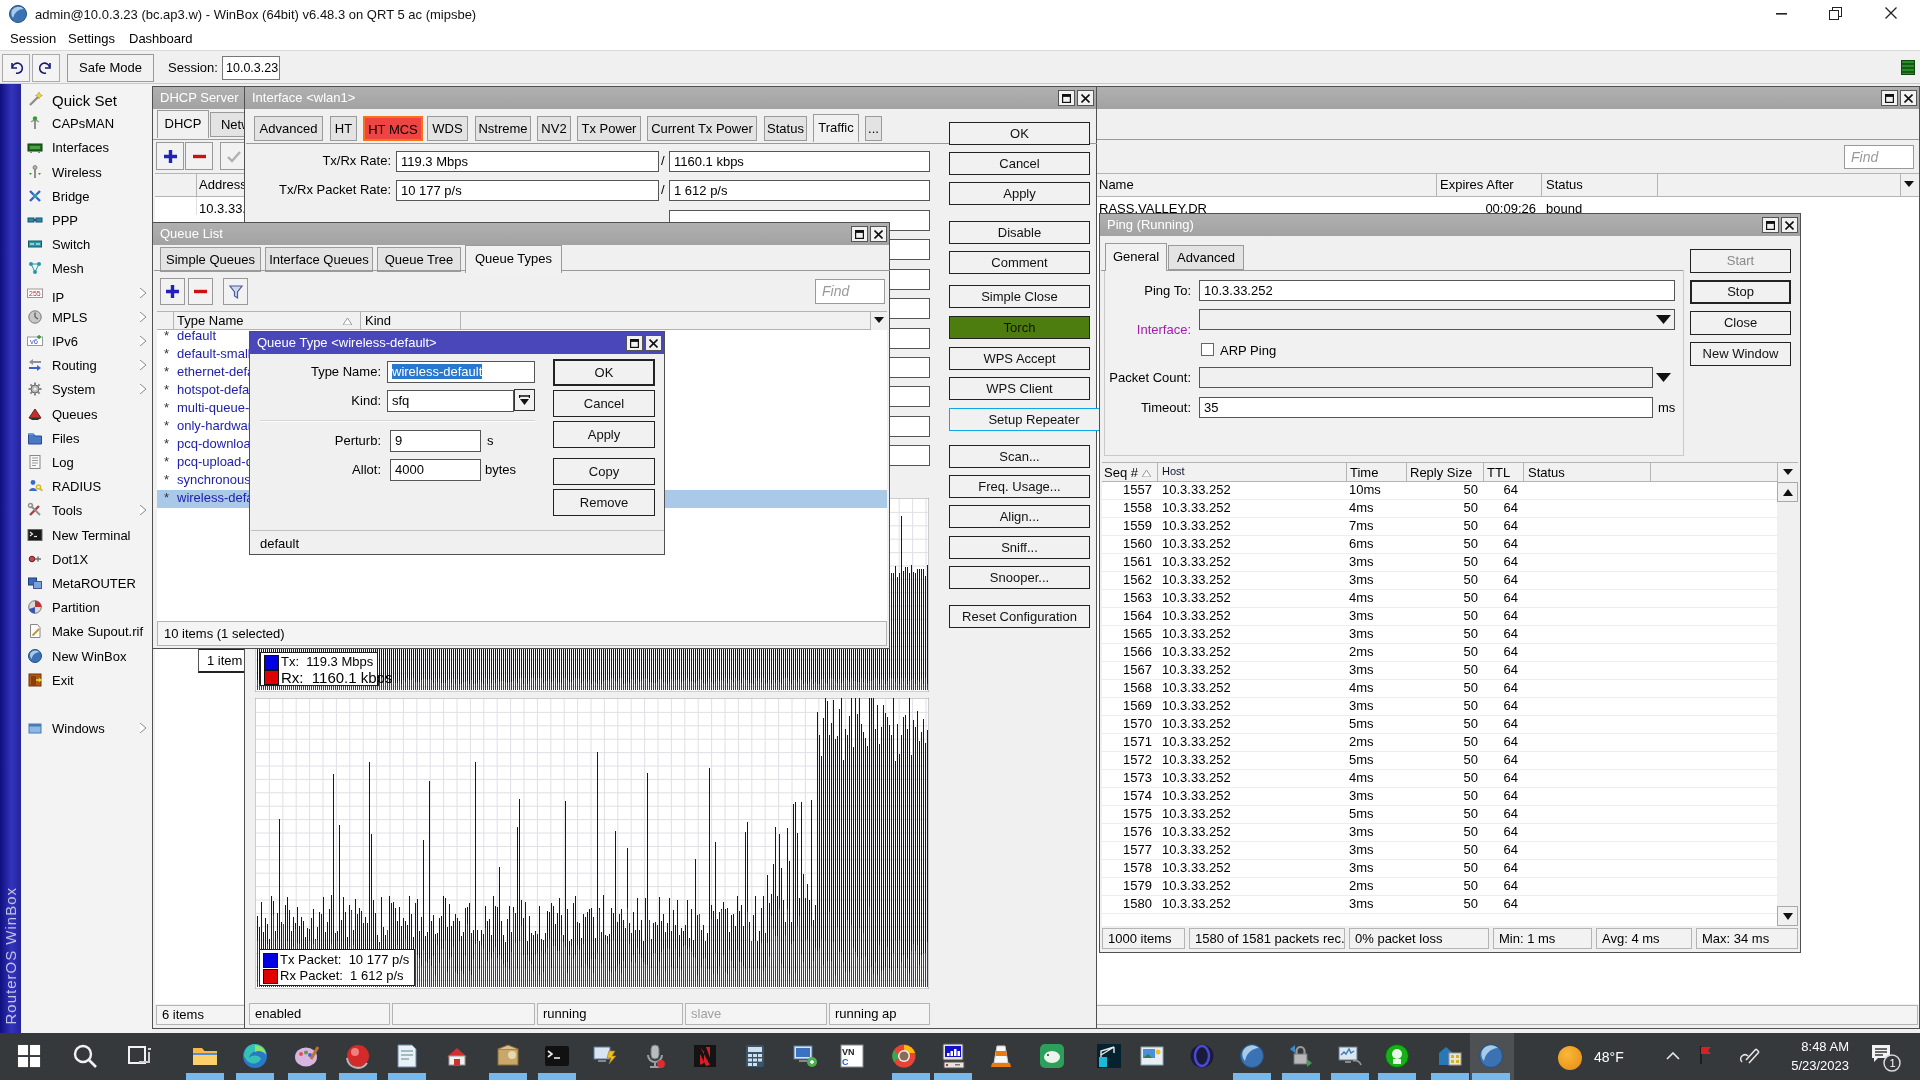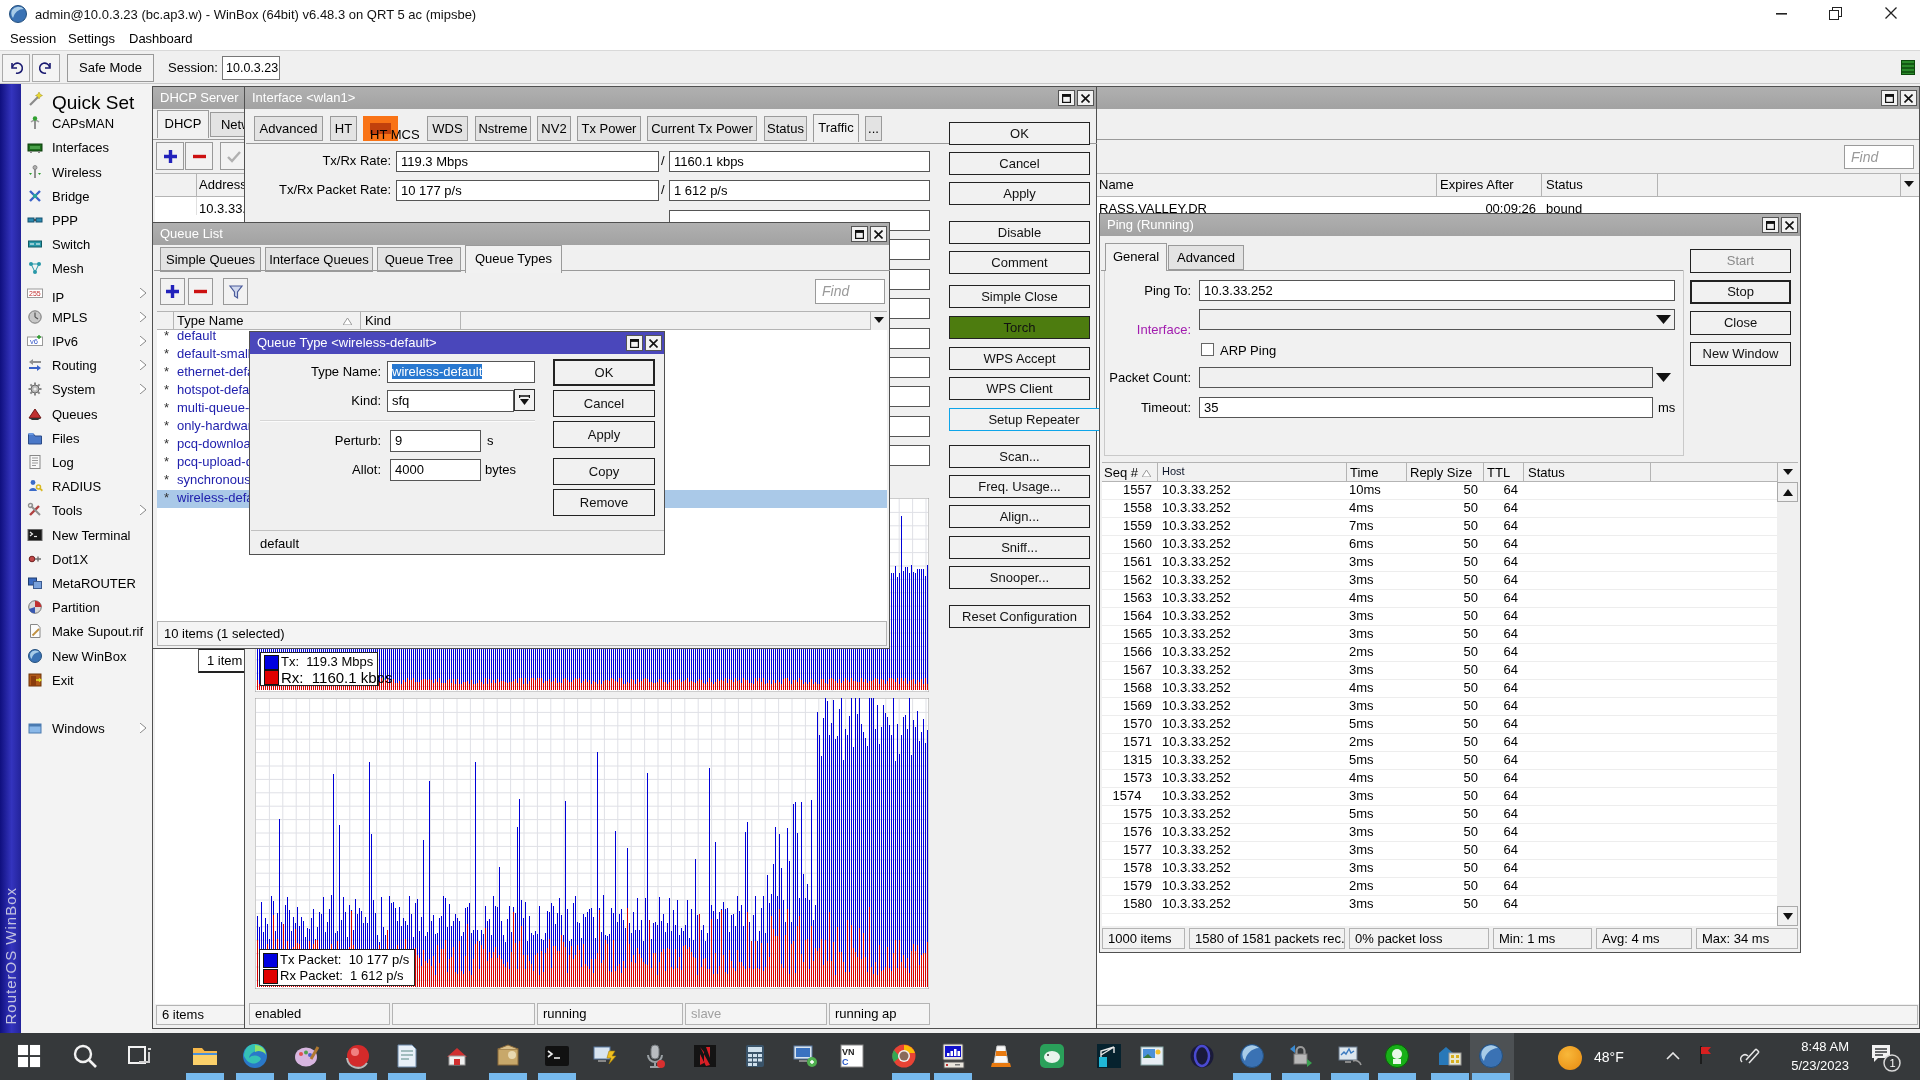--- a/index.html
+++ b/index.html
@@ -43,21 +43,21 @@
   </div>
 <div class="abs" style="left:0;top:84px;width:21px;height:949px;background:linear-gradient(90deg,#0f0f7e 0%,#3434bE 55%,#23239a 100%)">
     <div class="abs" style="left:2px;bottom:8px;writing-mode:vertical-rl;transform:rotate(180deg);font-size:15px;color:#c2c2de;letter-spacing:1px">RouterOS WinBox</div>
   </div>
 <div class="abs" style="left:21px;top:84px;width:131px;height:949px;background:#f3f3f3"></div>
 <div class="abs" style="left:0;top:0;z-index:1">
     <div class="abs" style="left:27px;top:91px"><svg width="16" height="16" viewBox="0 0 16 16">
         <path d="M3 14 L11 6" stroke="#8a8a8a" stroke-width="2.2"></path>
         <path d="M12 1 l1.2 2.3 2.3 1.2 -2.3 1.2 -1.2 2.3 -1.2-2.3 -2.3-1.2 2.3-1.2z" fill="#e8d832" stroke="#a09020" stroke-width="0.5"></path>
       </svg></div>
-    <div class="abs" style="left:52px;top:92px;font-size:19px">Quick Set</div>
+    <div class="abs" style="left:52px;top:92px;font-size:15px">Quick Set</div>
     <div class="abs" style="left:27px;top:115.2px"><svg width="16" height="16" viewBox="0 0 16 16">
         <path d="M8 4 V14" stroke="#909090" stroke-width="2"></path>
         <path d="M4 7 A5.5 5.5 0 0 1 12 7" fill="none" stroke="#a0a0a0" stroke-width="1.4"></path>
         <circle cx="8" cy="3.5" r="2.2" fill="#30a030"></circle>
       </svg></div>
     <div class="abs" style="left:52px;top:116.2px;font-size:13px">CAPsMAN</div>
     <div class="abs" style="left:27px;top:139.4px"><svg width="16" height="16" viewBox="0 0 16 16">
         <rect x="1" y="5" width="14" height="7" fill="#1e6e1e" stroke="#0c3c0c"></rect>
         <rect x="3" y="12" width="2" height="2" fill="#888"></rect>
         <rect x="11" y="12" width="2" height="2" fill="#888"></rect>
@@ -283,21 +283,21 @@
         <rect x="0.5" y="0.5" width="8" height="2.4" fill="#111"></rect>
       </svg>
     </div>
     <div class="tbtn" style="left:832px">
       <svg width="9" height="9" viewBox="0 0 9 9">
         <path d="M0.5 0.5 L8.5 8.5 M8.5 0.5 L0.5 8.5" stroke="#111" stroke-width="1.6"></path>
       </svg>
     </div>
     <div class="abs" style="left:9px;top:29px;width:69px;height:25px;background:#e3e3e3;border:1px solid #9a9a9a;text-align:center;font-size:13px;line-height:24px;box-sizing:border-box;z-index:2">Advanced</div>
     <div class="abs" style="left:85px;top:29px;width:27px;height:25px;background:#e3e3e3;border:1px solid #9a9a9a;text-align:center;font-size:13px;line-height:24px;box-sizing:border-box;z-index:2">HT</div>
-    <div class="abs" style="left:118px;top:29px;width:35px;height:25px;background:#c2410c;border:7px solid #f97316;text-align:center;font-size:13px;line-height:24px;box-sizing:border-box;z-index:2">HT MCS</div>
+    <div class="abs" style="left:118px;top:29px;width:60px;height:25px;background:#ef4444;border:2px solid #f97316;text-align:center;font-size:13px;line-height:24px;box-sizing:border-box;z-index:2">HT MCS</div>
     <div class="abs" style="left:182px;top:29px;width:41px;height:25px;background:#e3e3e3;border:1px solid #9a9a9a;text-align:center;font-size:13px;line-height:24px;box-sizing:border-box;z-index:2">WDS</div>
     <div class="abs" style="left:230px;top:29px;width:56px;height:25px;background:#e3e3e3;border:1px solid #9a9a9a;text-align:center;font-size:13px;line-height:24px;box-sizing:border-box;z-index:2">Nstreme</div>
     <div class="abs" style="left:292px;top:29px;width:34px;height:25px;background:#e3e3e3;border:1px solid #9a9a9a;text-align:center;font-size:13px;line-height:24px;box-sizing:border-box;z-index:2">NV2</div>
     <div class="abs" style="left:332px;top:29px;width:64px;height:25px;background:#e3e3e3;border:1px solid #9a9a9a;text-align:center;font-size:13px;line-height:24px;box-sizing:border-box;z-index:2">Tx Power</div>
     <div class="abs" style="left:402px;top:29px;width:110px;height:25px;background:#e3e3e3;border:1px solid #9a9a9a;text-align:center;font-size:13px;line-height:24px;box-sizing:border-box;z-index:2">Current Tx Power</div>
     <div class="abs" style="left:519px;top:29px;width:43px;height:25px;background:#e3e3e3;border:1px solid #9a9a9a;text-align:center;font-size:13px;line-height:24px;box-sizing:border-box;z-index:2">Status</div>
     <div class="abs" style="left:568px;top:27px;width:46px;height:28px;background:#f1f1f1;border:1px solid #9a9a9a;border-bottom:none;text-align:center;font-size:13px;line-height:26px;box-sizing:border-box;z-index:3">Traffic</div>
     <div class="abs" style="left:620px;top:29px;width:17px;height:25px;background:#e3e3e3;border:1px solid #9a9a9a;text-align:center;font-size:13px;line-height:24px;box-sizing:border-box;z-index:2">...</div>
     <div class="abs" style="left:1px;top:56px;width:851px;height:1px;background:#9a9a9a;z-index:2"></div>
     <div class="abs" style="right:705px;top:66px;font-size:13px;color:#000;white-space:nowrap">Tx/Rx Rate:</div>
@@ -630,35 +630,35 @@
       <span class="abs" style="left:382px;width:34px;text-align:right;display:inline-block">64</span>
     </div>
     <div class="abs" style="left:1102px;top:734px;width:675px;height:18px;font-size:13px;border-bottom:1px solid #ededed;box-sizing:border-box">
       <span class="abs" style="left:0;width:50px;text-align:right;display:inline-block">1571</span>
       <span class="abs" style="left:60px">10.3.33.252</span>
       <span class="abs" style="left:247px">2ms</span>
       <span class="abs" style="left:320px;width:56px;text-align:right;display:inline-block">50</span>
       <span class="abs" style="left:382px;width:34px;text-align:right;display:inline-block">64</span>
     </div>
     <div class="abs" style="left:1102px;top:752px;width:675px;height:18px;font-size:13px;border-bottom:1px solid #ededed;box-sizing:border-box">
-      <span class="abs" style="left:0;width:50px;text-align:right;display:inline-block">1315</span>
+      <span class="abs" style="left:0;width:50px;text-align:right;display:inline-block">1572</span>
       <span class="abs" style="left:60px">10.3.33.252</span>
       <span class="abs" style="left:247px">5ms</span>
       <span class="abs" style="left:320px;width:56px;text-align:right;display:inline-block">50</span>
       <span class="abs" style="left:382px;width:34px;text-align:right;display:inline-block">64</span>
     </div>
     <div class="abs" style="left:1102px;top:770px;width:675px;height:18px;font-size:13px;border-bottom:1px solid #ededed;box-sizing:border-box">
       <span class="abs" style="left:0;width:50px;text-align:right;display:inline-block">1573</span>
       <span class="abs" style="left:60px">10.3.33.252</span>
       <span class="abs" style="left:247px">4ms</span>
       <span class="abs" style="left:320px;width:56px;text-align:right;display:inline-block">50</span>
       <span class="abs" style="left:382px;width:34px;text-align:right;display:inline-block">64</span>
     </div>
     <div class="abs" style="left:1102px;top:788px;width:675px;height:18px;font-size:13px;border-bottom:1px solid #ededed;box-sizing:border-box">
-      <span class="abs" style="left:0;width:50px;text-align:center;display:inline-block">1574</span>
+      <span class="abs" style="left:0;width:50px;text-align:right;display:inline-block">1574</span>
       <span class="abs" style="left:60px">10.3.33.252</span>
       <span class="abs" style="left:247px">3ms</span>
       <span class="abs" style="left:320px;width:56px;text-align:right;display:inline-block">50</span>
       <span class="abs" style="left:382px;width:34px;text-align:right;display:inline-block">64</span>
     </div>
     <div class="abs" style="left:1102px;top:806px;width:675px;height:18px;font-size:13px;border-bottom:1px solid #ededed;box-sizing:border-box">
       <span class="abs" style="left:0;width:50px;text-align:right;display:inline-block">1575</span>
       <span class="abs" style="left:60px">10.3.33.252</span>
       <span class="abs" style="left:247px">5ms</span>
       <span class="abs" style="left:320px;width:56px;text-align:right;display:inline-block">50</span>

